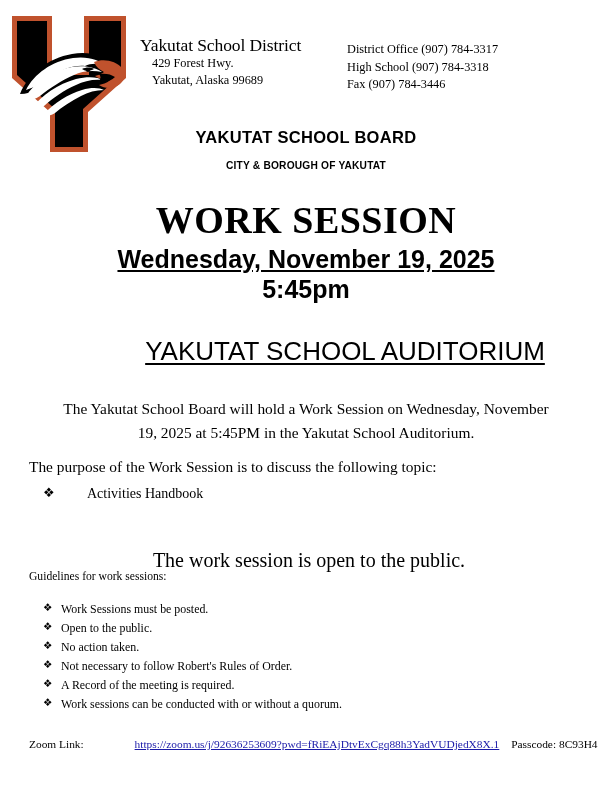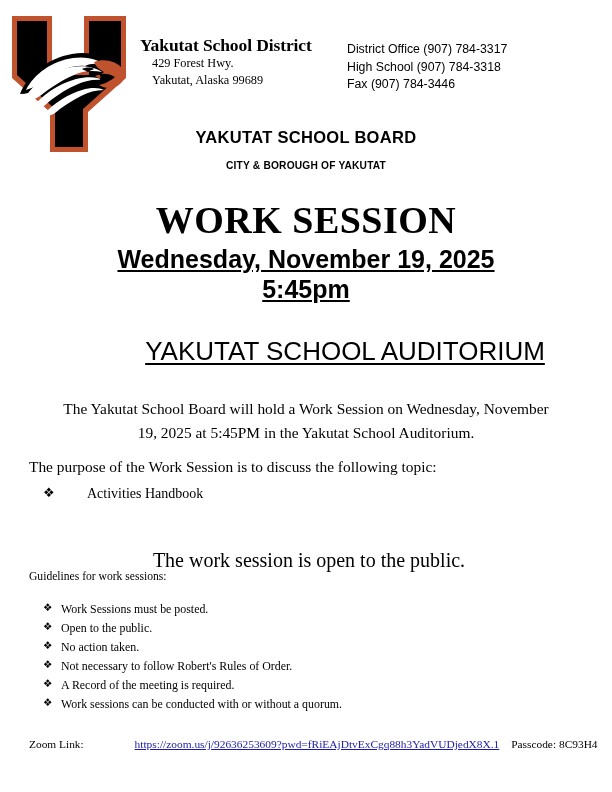--- a/index.html
+++ b/index.html
@@ -35,40 +35,40 @@
   .logo svg { display: block; width: 128px; height: 152px; }
 
   .district-block {
     position: absolute;
     left: 140px;
     top: 36px;
     width: 200px;
   }
   .district-name {
     font-family: "Liberation Serif", serif;
-    font-weight: bold;
+    font-weight: normal;
     font-size: 17.5px;
     line-height: 1.05;
     letter-spacing: -0.1px;
     white-space: nowrap;
   }
   .district-addr {
     font-family: "Liberation Serif", serif;
     font-size: 12.3px;
     line-height: 1.33;
     padding-left: 12px;
     padding-top: 1px;
     white-space: nowrap;
   }
 
   .phones {
     position: absolute;
     left: 347px;
     top: 41px;
-    font-family: Liberation Sans, sans-serif;
+    font-family: Liberation Serif, serif;
     font-size: 12.3px;
     line-height: 1.43;
     white-space: nowrap;
   }
 
   .board-title {
     position: absolute;
     left: 0;
     top: 128px;
     width: 612px;
@@ -117,21 +117,21 @@
   .meeting-time {
     position: absolute;
     left: 0;
     top: 275px;
     width: 612px;
     text-align: center;
     font-family: "Liberation Sans", sans-serif;
     font-weight: bold;
     font-size: 25px;
   }
-  .meeting-time span { text-decoration: underline; text-underline-offset: 2px; }
+  .meeting-time span { text-underline-offset: 2px; }
 
   .venue {
     position: absolute;
     left: 0;
     top: 336px;
     width: 612px;
     text-align: center;
     font-family: "Liberation Sans", sans-serif;
     font-weight: normal;
     font-size: 26px;

